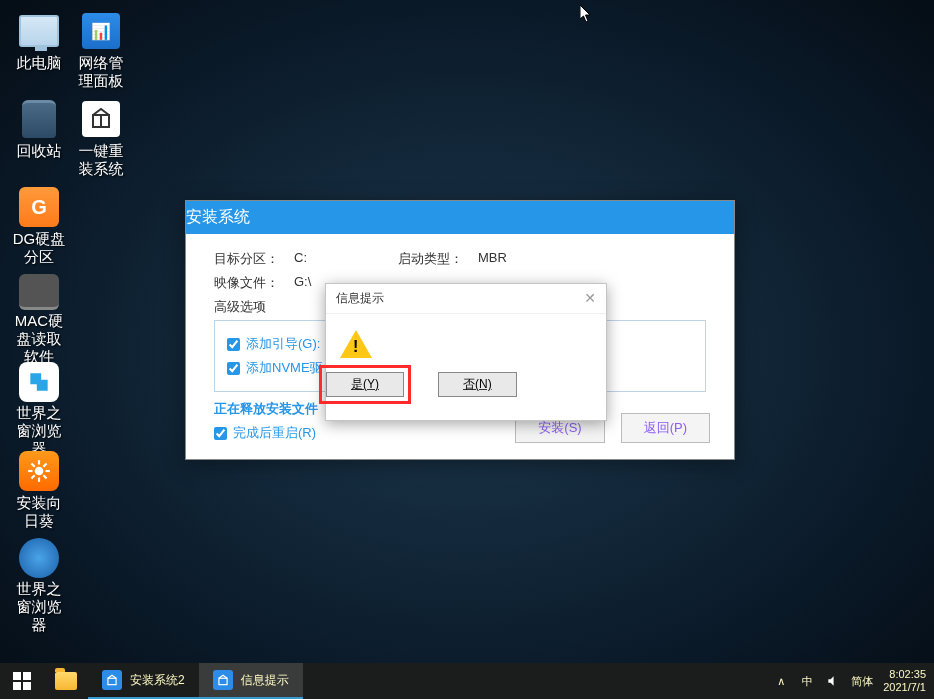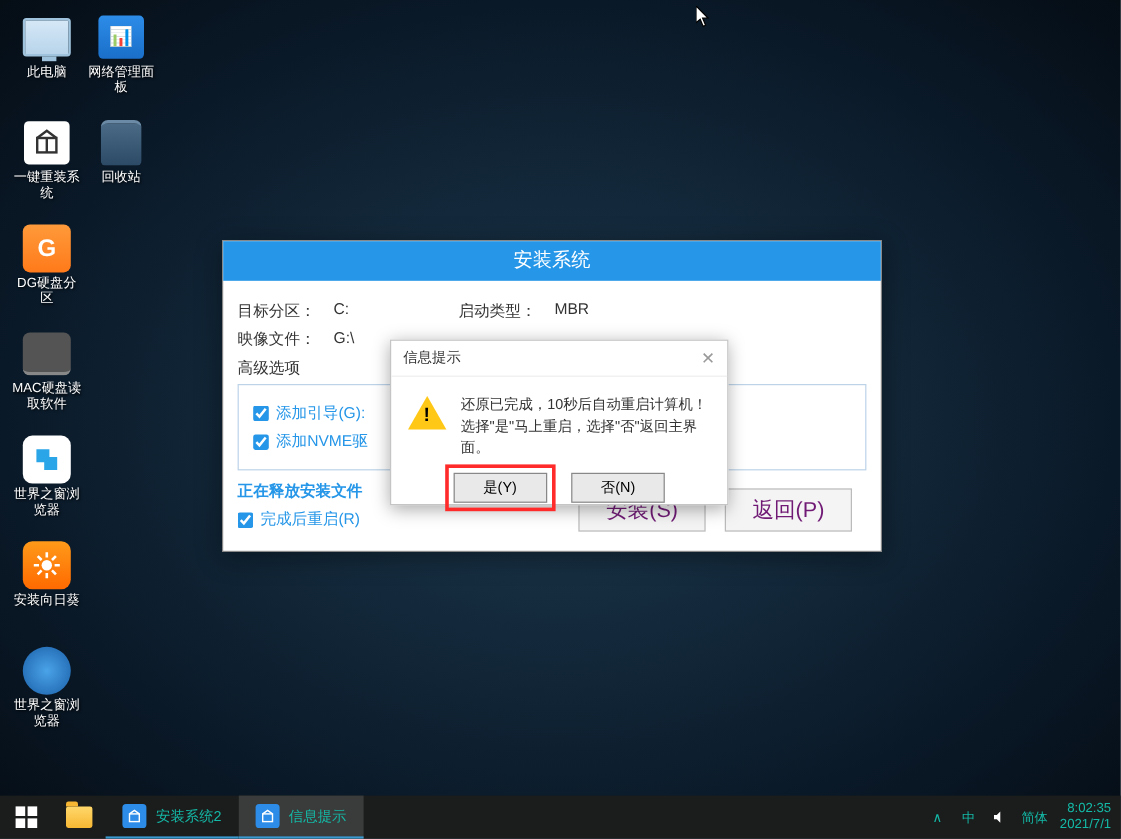--- a/index.html
+++ b/index.html
@@ -31,21 +31,21 @@
   display: flex; flex-direction: column; align-items: center;
   cursor: pointer;
   padding: 2px;
 }
 .desktop-icon .icon-box {
   width: 42px; height: 42px;
   display: flex; align-items: center; justify-content: center;
   margin-bottom: 2px;
 }
 .desktop-icon .label {
-  font-size: 11px; text-align: center; line-height: 1.2;
+  font-size: 15px; text-align: center; line-height: 1.2;
   text-shadow: 1px 1px 2px #000;
 }
 
 
 .ico-thispc { background: linear-gradient(#d5e8f7,#b8d4ea); border-radius: 3px; width: 40px; height: 32px; border: 2px solid #9fc3dd; position: relative; }
 .ico-thispc:after { content:''; position:absolute; bottom:-6px; left:14px; width:12px; height:4px; background:#9fc3dd; }
 .ico-netpanel { background: linear-gradient(#2c8ce8,#1a6fc9); width:38px; height:36px; border-radius:4px; display:flex; align-items:center; justify-content:center; }
 .ico-netpanel span { color:#9fff6e; font-size:16px; font-weight:bold; }
 .ico-recycle { background: linear-gradient(#4a6a85,#2c4a65); width:34px; height:38px; border-radius: 6px 6px 4px 4px; border-top:3px solid #6a8aa5; }
 .ico-reinstall { background:#fff; width:38px; height:36px; border-radius:4px; display:flex; align-items:center; justify-content:center; color:#333; }
@@ -61,26 +61,26 @@
   position: absolute;
   left: 185px; top: 200px;
   width: 550px; height: 260px;
   background: #fff;
   border: 1px solid #888;
   box-shadow: 0 4px 20px rgba(0,0,0,.4);
 }
 .install-window .titlebar {
   background: #2596e8;
   color: #fff;
-  text-align: center;
+  text-align: left;
   font-size: 16px;
   padding: 6px 0;
 }
 .install-body {
-  padding: 10px 12px;
+  padding: 10px 28px;
   color: #333;
   font-size: 13px;
 }
 .row { display: flex; margin: 6px 0; }
 .row .lbl { width: 80px; }
 .row .val { color: #333; }
 .section-title { font-weight: normal; margin-top: 6px; }
 .options-box {
   border: 1px solid #bcd3e8;
   padding: 8px 12px;
@@ -95,22 +95,22 @@
 .checkbox-row input { margin-right: 6px; accent-color:#2596e8; }
 .progress-label { color: #2596e8; font-weight: bold; margin-top: 8px; font-size: 13px; }
 .install-buttons {
   position: absolute; right: 24px; bottom: 16px;
   display: flex; gap: 16px;
 }
 .btn {
   border: 1px solid #bbb;
   background: #f4f4f4;
   padding: 5px 22px;
-  font-size: 18px;
-  color: #701a75;
+  font-size: 13px;
+  color: #8b5cf6;
   cursor: pointer;
 }
 
 
 .modal {
   position: absolute;
   left: 325px; top: 283px;
   width: 282px; height: 138px;
   background: #fff;
   border: 1px solid #c5c5c5;
@@ -139,38 +139,38 @@
   border-right:16px solid transparent;
   border-bottom:28px solid #ffc817;
   position:relative; margin-top:2px;
 }
 .warn-triangle:after {
   content:'!'; position:absolute; left:-3px; top:8px;
   color:#000; font-weight:bold; font-size:16px;
 }
 .mtext { line-height:1.5; }
 .mbuttons {
-  display:flex; justify-content:center; gap:20px; padding: 4px 0 10px 0;
+  display:flex; gap:34px; padding: 4px 0 10px 0; text-decoration: underline;
 }
 .mbtn {
   border:1px solid #888; background:#e9e9e9;
   padding:3px 24px; font-size:12px; cursor:pointer;
 }
 .highlight-yes {
   outline: 3px solid #ff2a2a;
   outline-offset: 4px;
 }
 
 
 .taskbar {
   position: absolute; bottom: 0; left: 0; right: 0;
   height: 36px;
   background: #1b1d1c;
   display: flex; 
-  color: #14b8a6;
+  color: #fef9c3;
 }
 .taskbar .start {
   width: 44px; height: 36px; display:flex; align-items:center; justify-content:center;
   cursor: pointer;
 }
 .win-logo {
   display:grid; grid-template-columns:1fr 1fr; grid-template-rows:1fr 1fr; gap:2px;
   width:18px; height:18px;
 }
 .win-logo span { background:#fff; }
@@ -207,35 +207,35 @@
   <div class="desktop-icon">
     <div class="icon-box">
         <div class="ico-netpanel">
           <span>📊</span>
         </div>
       </div>
     <div class="label">网络管理面板</div>
   </div>
   <div class="desktop-icon">
     <div class="icon-box">
+        <div class="ico-recycle"></div>
+      </div>
+    <div class="label">回收站</div>
+  </div>
+  <div class="desktop-icon">
+    <div class="icon-box">
         <div class="ico-reinstall">
       <svg width="24" height="24" viewBox="0 0 24 24">
             <rect x="4" y="8" width="16" height="12" fill="none" stroke="#333" stroke-width="2"></rect>
             <path d="M4 8 L12 2 L20 8" fill="none" stroke="#333" stroke-width="2"></path>
             <line x1="12" y1="8" x2="12" y2="20" stroke="#333" stroke-width="2"></line>
           </svg>
     </div>
       </div>
     <div class="label">一键重装系统</div>
-  </div>
-  <div class="desktop-icon">
-    <div class="icon-box">
-        <div class="ico-recycle"></div>
-      </div>
-    <div class="label">回收站</div>
   </div>
   <div class="desktop-icon">
     <div class="icon-box">
         <div class="ico-dg">G</div>
       </div>
     <div class="label">DG硬盘分区</div>
   </div>
   <div></div>
   <div class="desktop-icon">
     <div class="icon-box">
@@ -322,24 +322,20 @@
 
 <div class="modal">
   <div class="mtitle">
     <span>信息提示</span>
     <span class="close">✕</span>
   </div>
   <div class="mbody">
     <div class="warn-icon">
         <div class="warn-triangle"></div>
       </div>
-    <div class="mtext">
-      <div>还原已完成，10秒后自动重启计算机！</div>
-      <div>选择"是"马上重启，选择"否"返回主界面。</div>
-    </div>
   </div>
   <div class="mbuttons">
     <button class="mbtn highlight-yes">是(Y)</button>
     <button class="mbtn">否(N)</button>
   </div>
 </div>
 
 <div class="cursor">
   <svg viewBox="0 0 12 18">
       <path d="M0 0 L0 14 L3.5 11 L6 17 L8 16 L5.5 10 L10 10 Z" fill="#fff" stroke="#000" stroke-width="1"></path>

